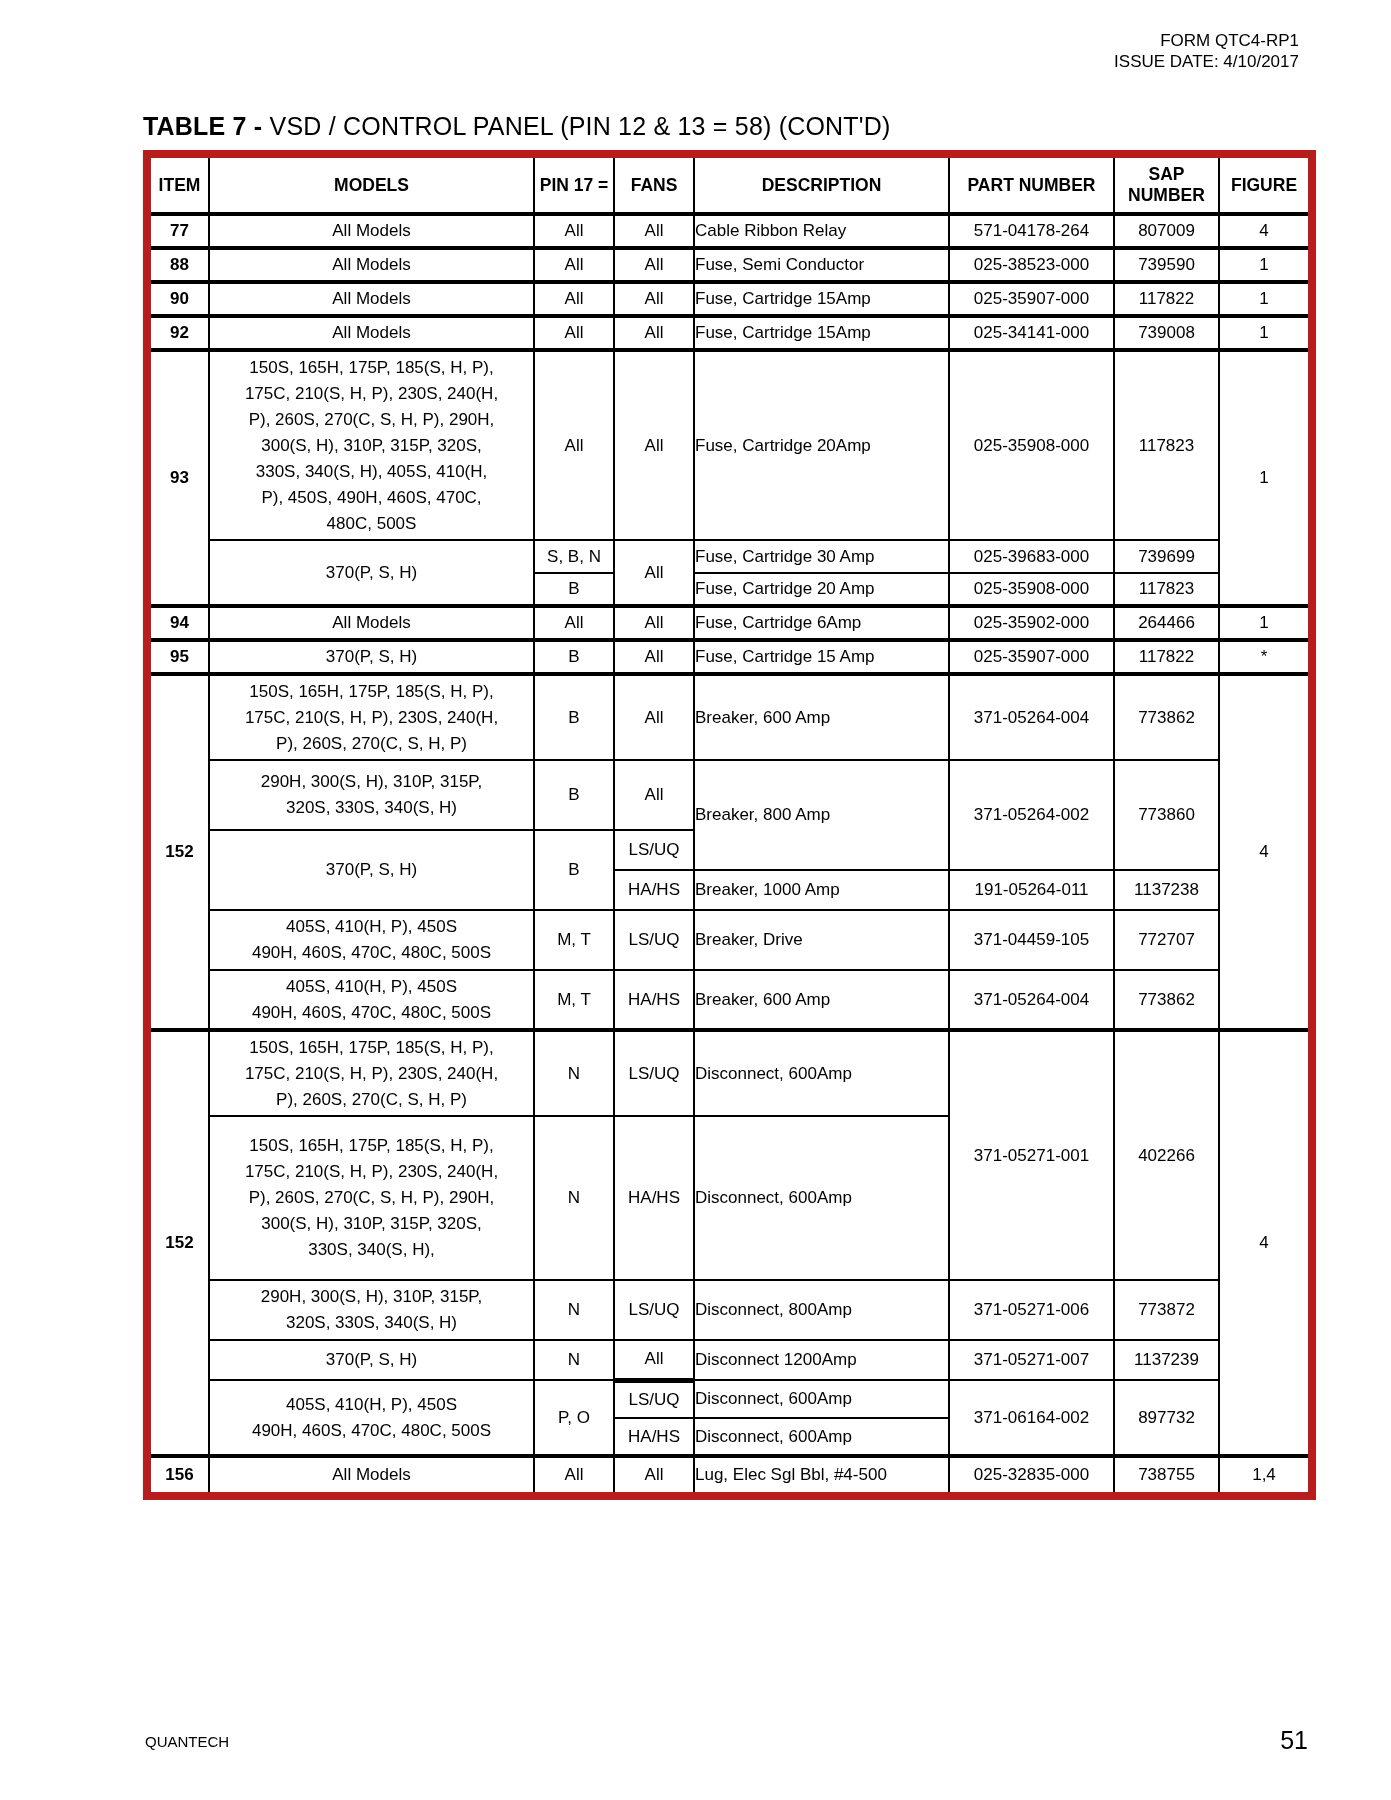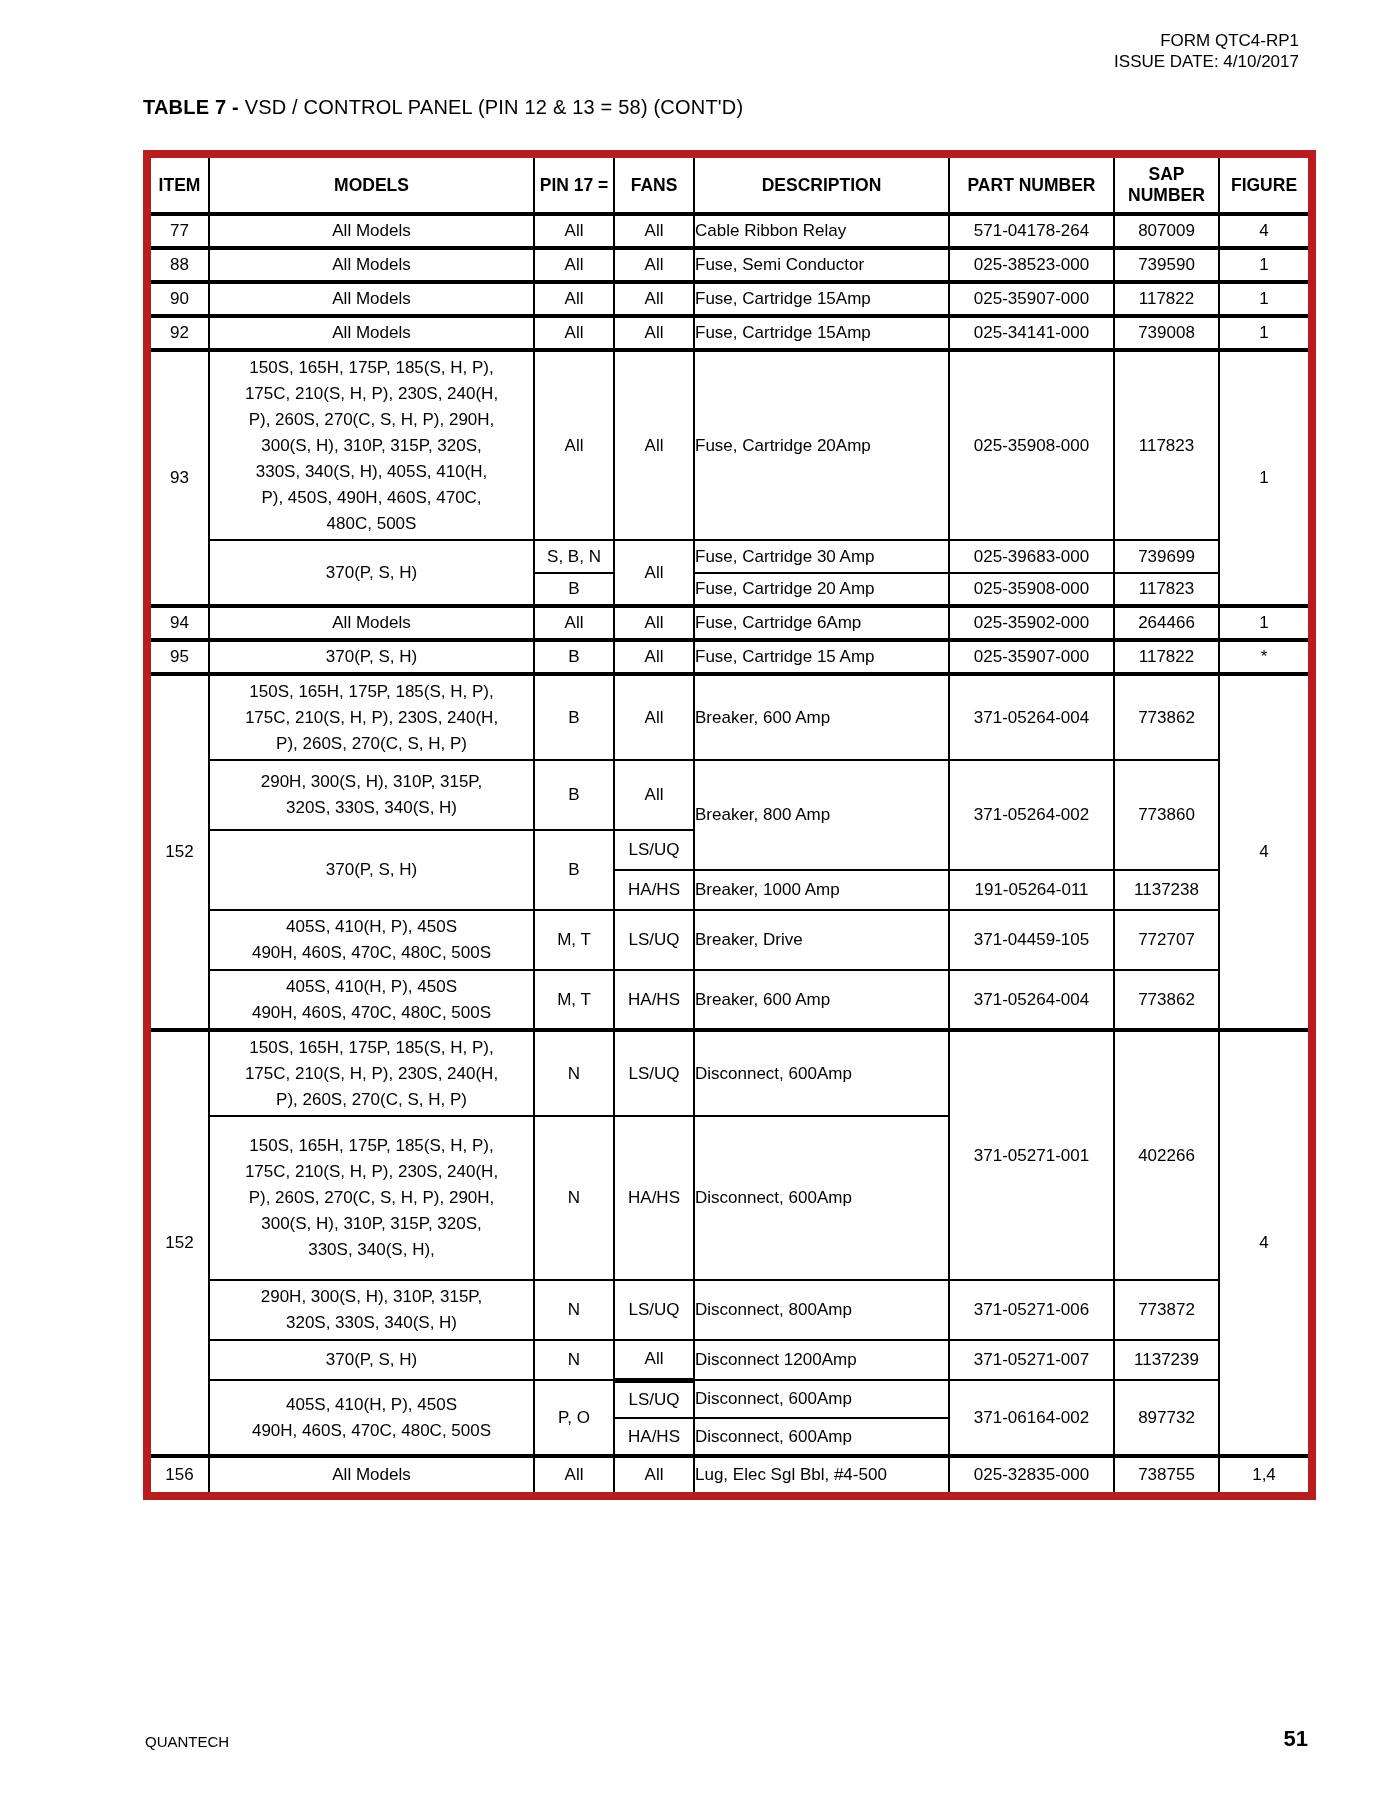--- a/index.html
+++ b/index.html
@@ -8,47 +8,47 @@
     width:1391px; height:1800px;
     background:#ffffff; color:#000;
     font-family:"Liberation Sans", sans-serif;
     position:relative;
   }
   .page-header {
     position:absolute; top:30px; right:92px;
     text-align:right; font-size:17px; line-height:1.25;
   }
   .doc-title {
-    position:absolute; top:96px; left:143px;
-    font-size:20px; letter-spacing:0.2px; white-space:nowrap;
+    position:absolute; top:112px; left:143px;
+    font-size:25px; letter-spacing:0.2px; white-space:nowrap;
   }
   .doc-title .bold { font-weight:bold; }
   table.parts-table {
     position:absolute; top:150px; left:143px;
     width:1165px; border-collapse:collapse; table-layout:fixed;
     border:8px solid #b91c1c;
   }
   .parts-table th, .parts-table td {
     border:2px solid #000;
     font-size:17px; text-align:center; vertical-align:middle;
     padding:2px 3px; overflow:hidden;
   }
   .parts-table th {
     font-weight:bold; font-size:17.5px; line-height:1.2;
   }
-  .parts-table td.item { font-weight:normal;text-align:center; }
+  .parts-table td.item { font-weight:bold;text-align:center; }
   .parts-table td.desc { text-align:left; padding-left:0; }
   .parts-table td.models { white-space:pre-line; line-height:26px; }
   .parts-table tr.group-start td, .parts-table tr.group-start th { border-top-width:4px; }
   .parts-table td.fans-thick-bottom { border-bottom-width:5px; }
   .page-footer-left {
     position:absolute; left:145px; top:1733px; font-size:15px;
   }
   .page-footer-right {
-    position:absolute; right:83px; top:1726px; font-size:22px; font-weight:bold;
+    position:absolute; right:83px; top:1726px; font-size:25px; font-weight:normal;
   }
 </style>
 </head>
 <body>
 
 <div class="page-header">
   <div>FORM QTC4-RP1</div>
   <div>ISSUE DATE: 4/10/2017</div>
 </div>
 

